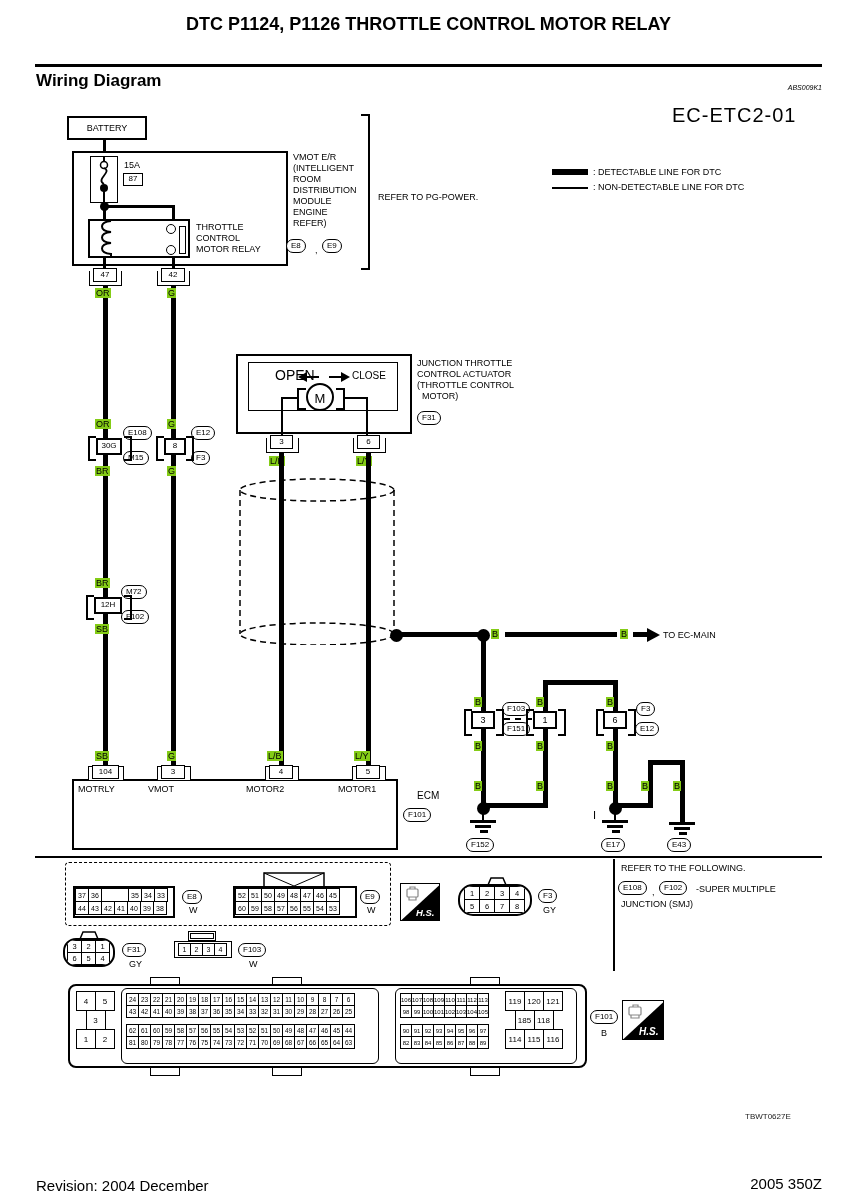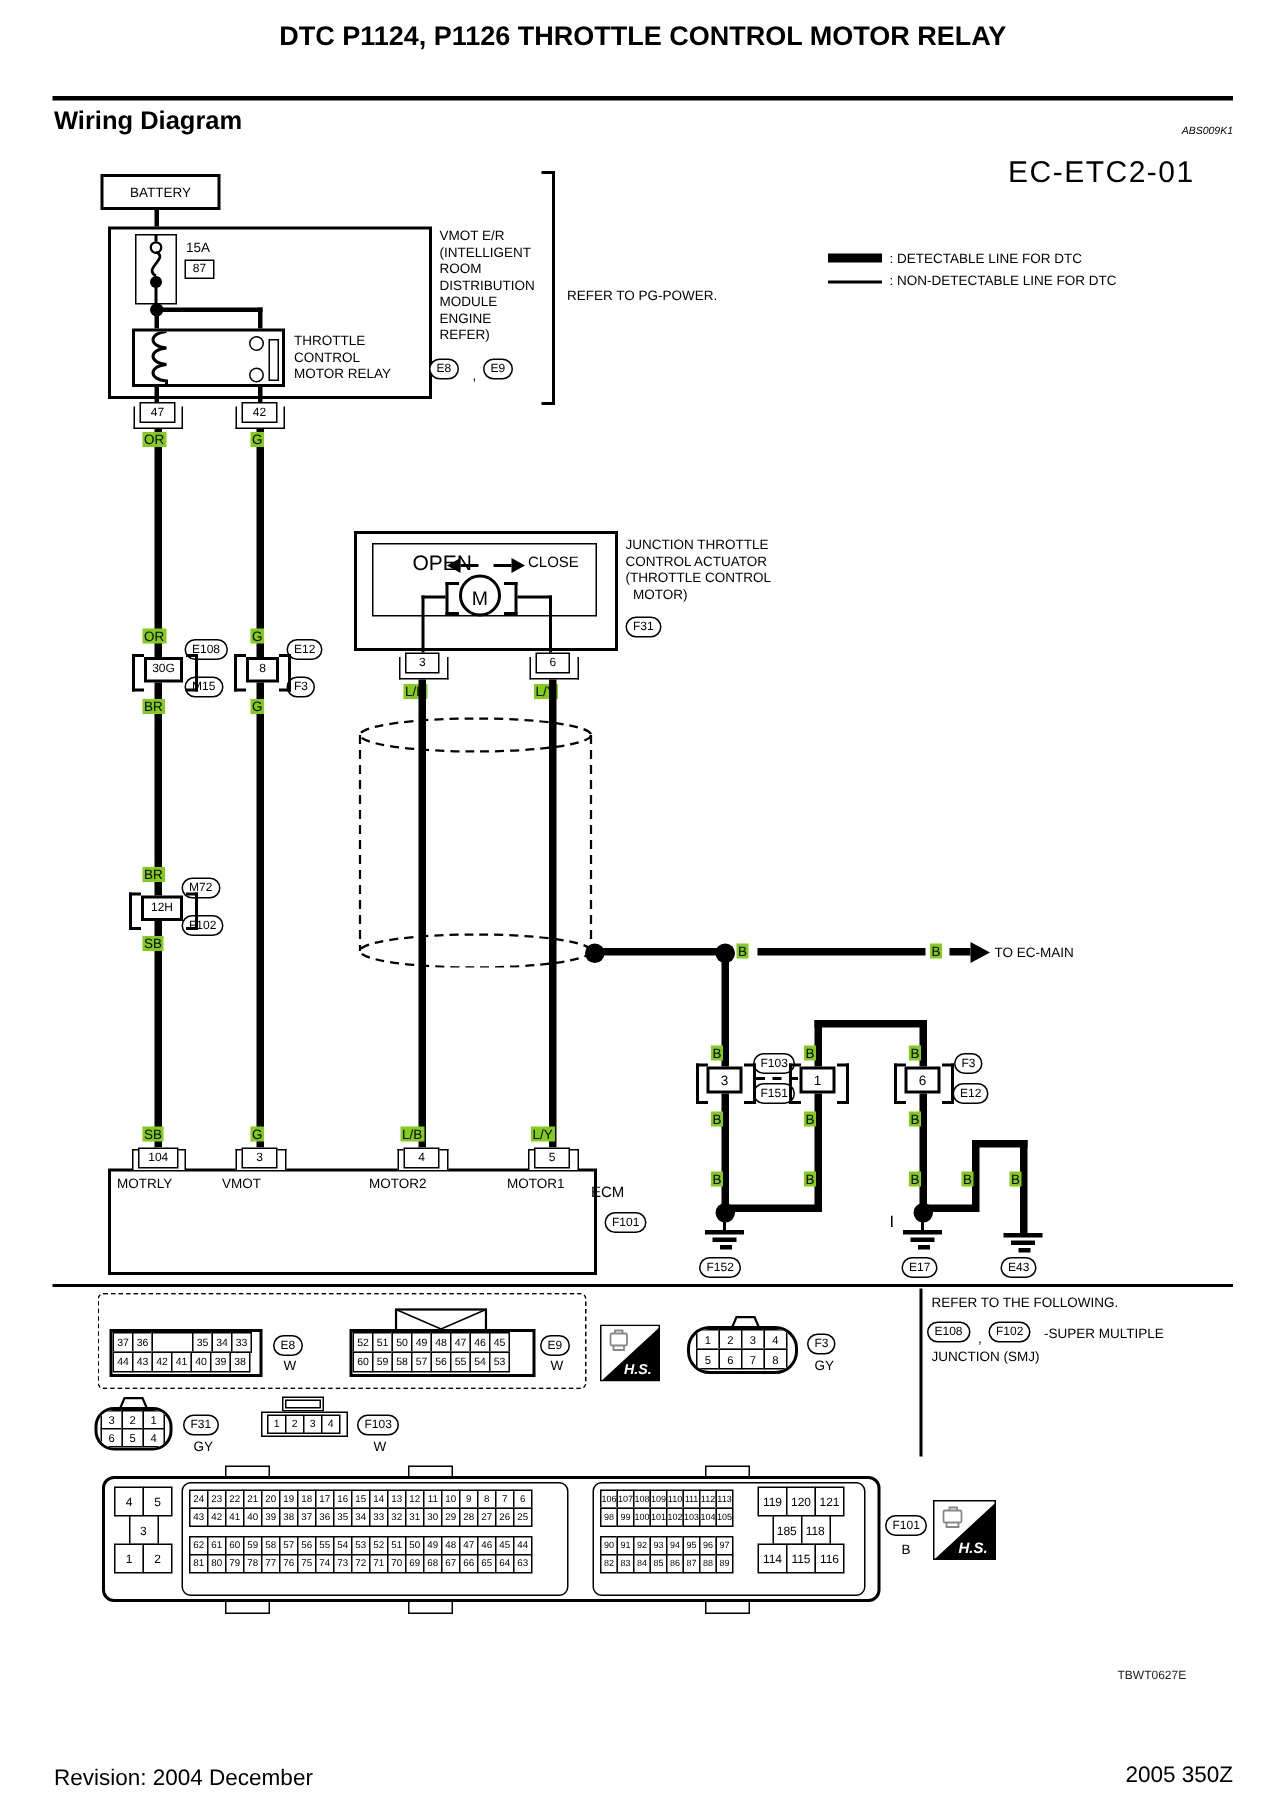--- a/index.html
+++ b/index.html
@@ -261,21 +261,21 @@
   <div class="brkn" style="left:157px;top:766px;width:32px;height:13px"></div>
   <div class="pinbox" style="left:161px;top:765px;width:24px;height:14px">3</div>
   <div class="brkn" style="left:265px;top:766px;width:32px;height:13px"></div>
   <div class="pinbox" style="left:269px;top:765px;width:24px;height:14px">4</div>
   <div class="brkn" style="left:352px;top:766px;width:32px;height:13px"></div>
   <div class="pinbox" style="left:356px;top:765px;width:24px;height:14px">5</div>
   <div class="txt9" style="left:78px;top:784px">MOTRLY</div>
   <div class="txt9" style="left:148px;top:784px">VMOT</div>
   <div class="txt9" style="left:246px;top:784px">MOTOR2</div>
   <div class="txt9" style="left:338px;top:784px">MOTOR1</div>
-  <div class="txt9" style="left:394px;top:790px;font-size:10px">ECM</div>
+  <div class="txt9" style="left:417px;top:790px;font-size:10px">ECM</div>
   <div class="oval" style="left:403px;top:808px">F101</div>
 
   <div class="wire" style="left:35px;top:856px;width:787px;height:2px"></div>
 
   <div class="dashbox" style="left:65px;top:862px;width:324px;height:62px"></div>
   <div class="box" style="left:73px;top:886px;width:102px;height:32px;padding:1px">
     <div class="grid e8v">
         <div class="grow">
           <div class="gcell">37</div>
           <div class="gcell">36</div>

